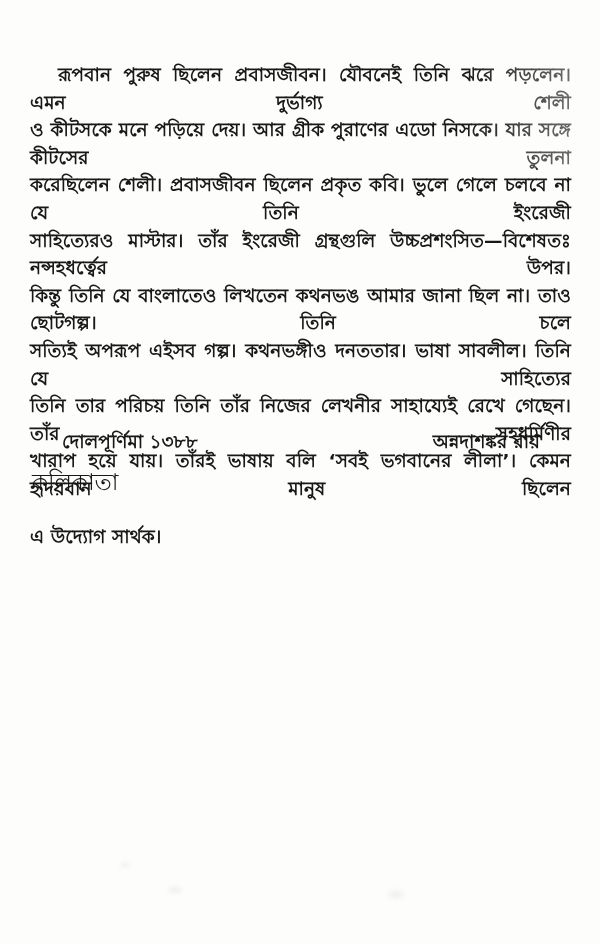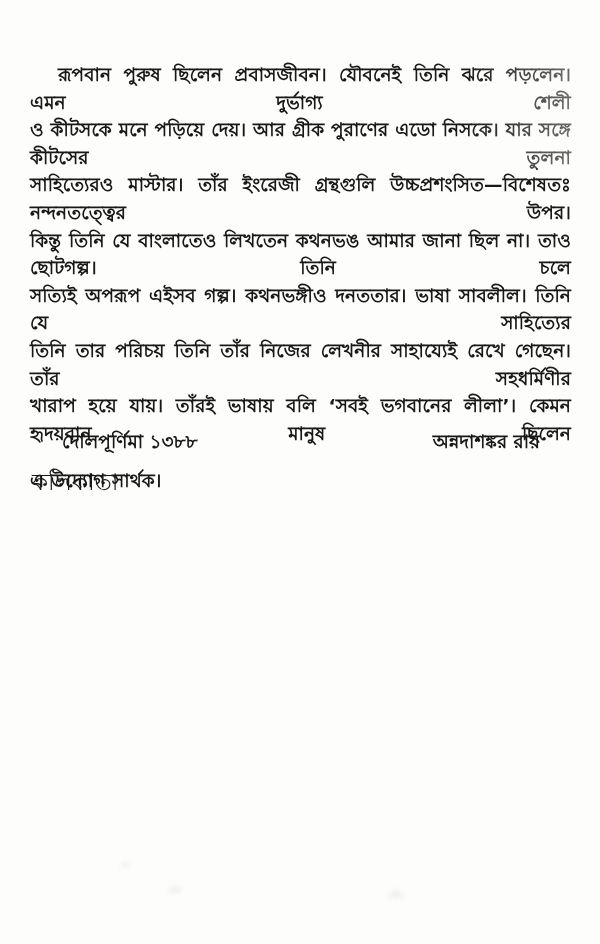--- a/index.html
+++ b/index.html
@@ -77,21 +77,22 @@
   .smudge.s3 { left: 120px; top: 862px; width: 10px; height: 6px; }
 </style>
 </head>
 <body>
 
 <div class="page">
 
   <div class="text-block">
     <div class="line first">রূপবান পুরুষ ছিলেন প্রবাসজীবন। যৌবনেই তিনি ঝরে পড়লেন। এমন দুর্ভাগ্য শেলী</div>
     <div class="line">ও কীটসকে মনে পড়িয়ে দেয়। আর গ্রীক পুরাণের এডো নিসকে। যার সঙ্গে কীটসের তুলনা</div>
-    <div class="line">সাহিত্যেরও মাস্টার। তাঁর ইংরেজী গ্রন্থগুলি উচ্চপ্রশংসিত—বিশেষতঃ নন্দনতত্ত্বের উপর।</div>
+    <div class="line">করেছিলেন শেলী। প্রবাসজীবন ছিলেন প্রকৃত কবি। ভুলে গেলে চলবে না যে তিনি ইংরেজী</div>
+    <div class="line">সাহিত্যেরও মাস্টার। তাঁর ইংরেজী গ্রন্থগুলি উচ্চপ্রশংসিত—বিশেষতঃ নন্সহধর্ত্বের উপর।</div>
     <div class="line">কিন্তু তিনি যে বাংলাতেও লিখতেন কথনভঙ আমার জানা ছিল না। তাও ছোটগল্প। তিনি চলে</div>
     <div class="line">সত্যিই অপরূপ এইসব গল্প। কথনভঙ্গীও দনততার। ভাষা সাবলীল। তিনি যে সাহিত্যের</div>
     <div class="line">তিনি তার পরিচয় তিনি তাঁর নিজের লেখনীর সাহায্যেই রেখে গেছেন। তাঁর সহধর্মিণীর</div>
     <div class="line">খারাপ হয়ে যায়। তাঁরই ভাষায় বলি ‘সবই ভগবানের লীলা’। কেমন হৃদয়বান মানুষ ছিলেন</div>
     <div class="line last">এ উদ্যোগ সার্থক।</div>
   </div>
 
   <div class="sig-row">
     <span>দোলপূর্ণিমা ১৩৮৮</span>
     <span>অন্নদাশঙ্কর রায়</span>

